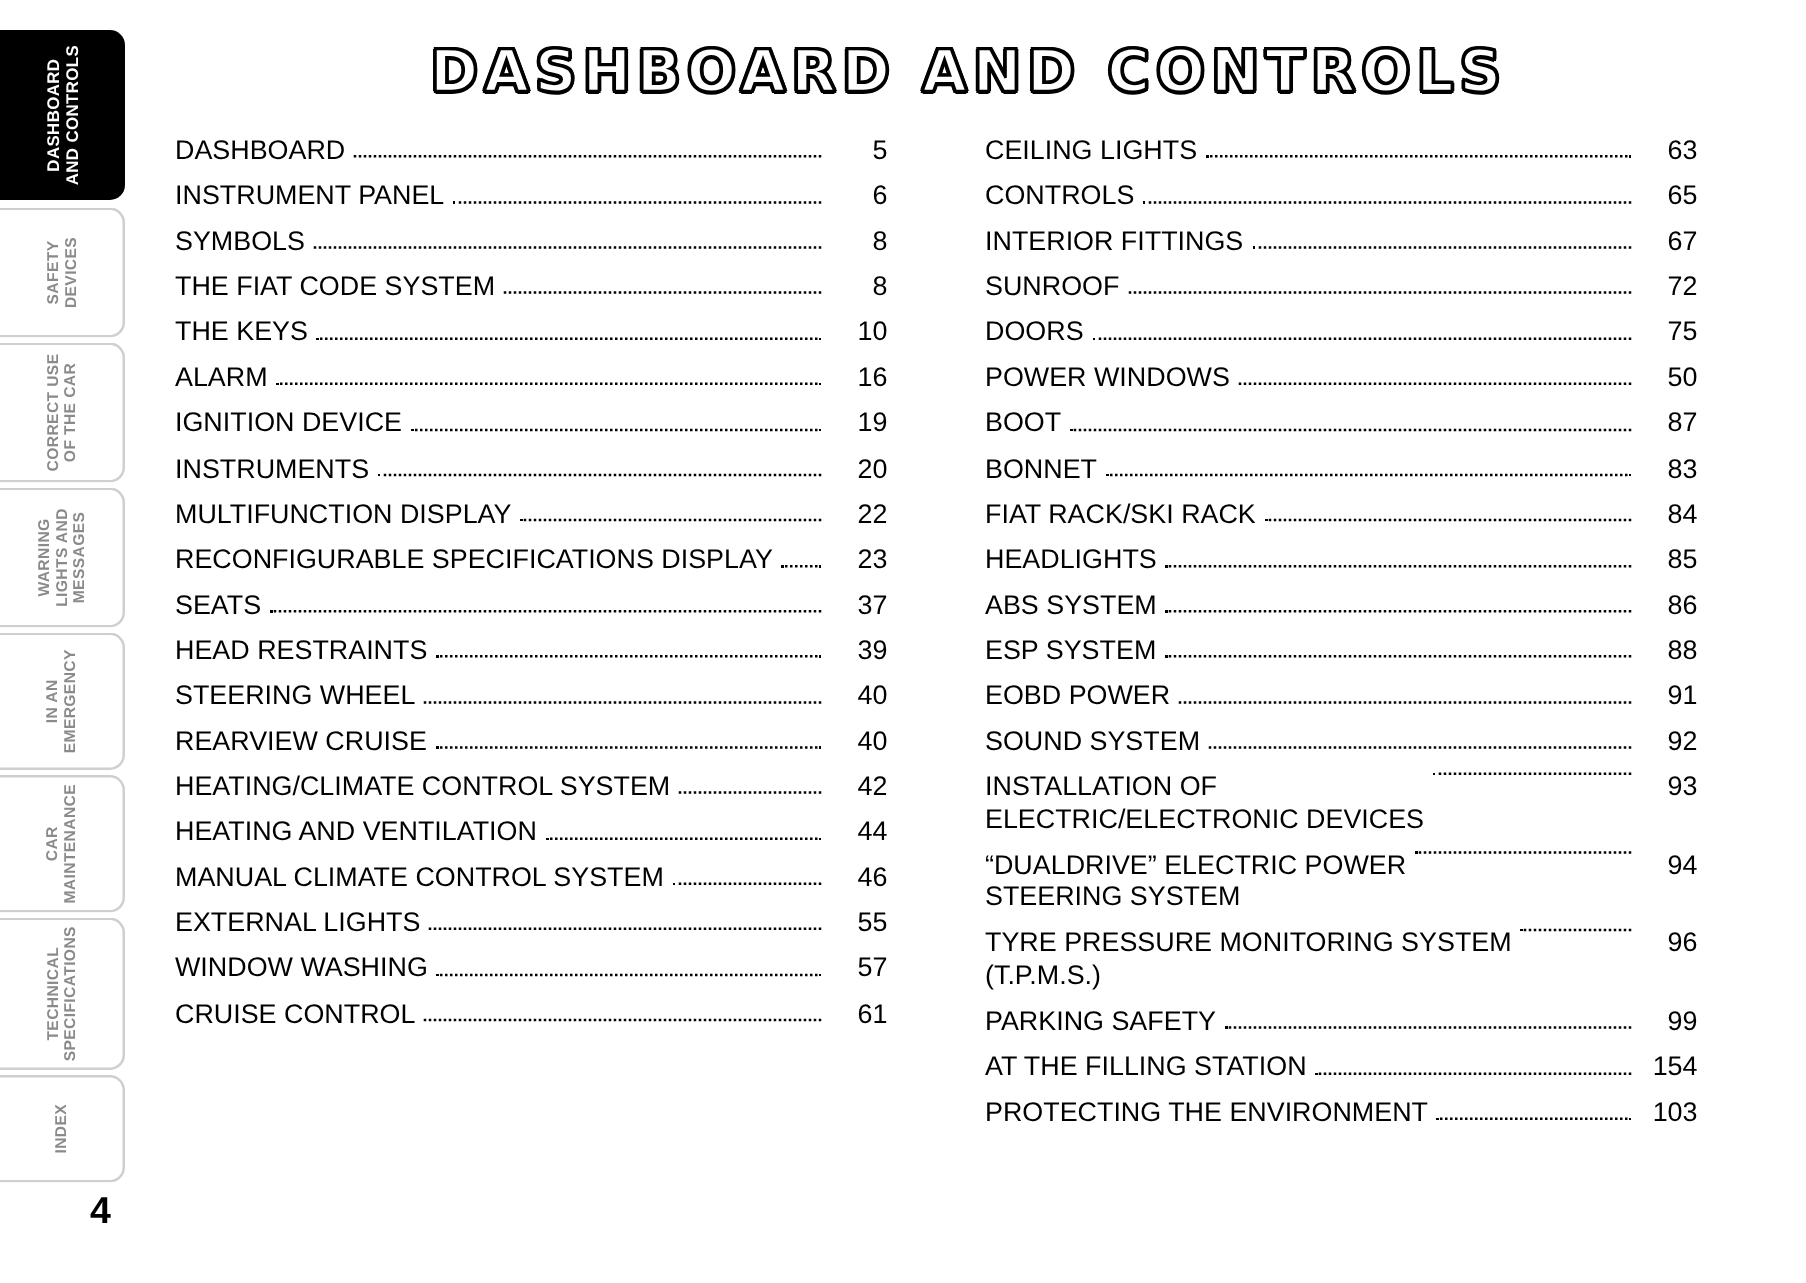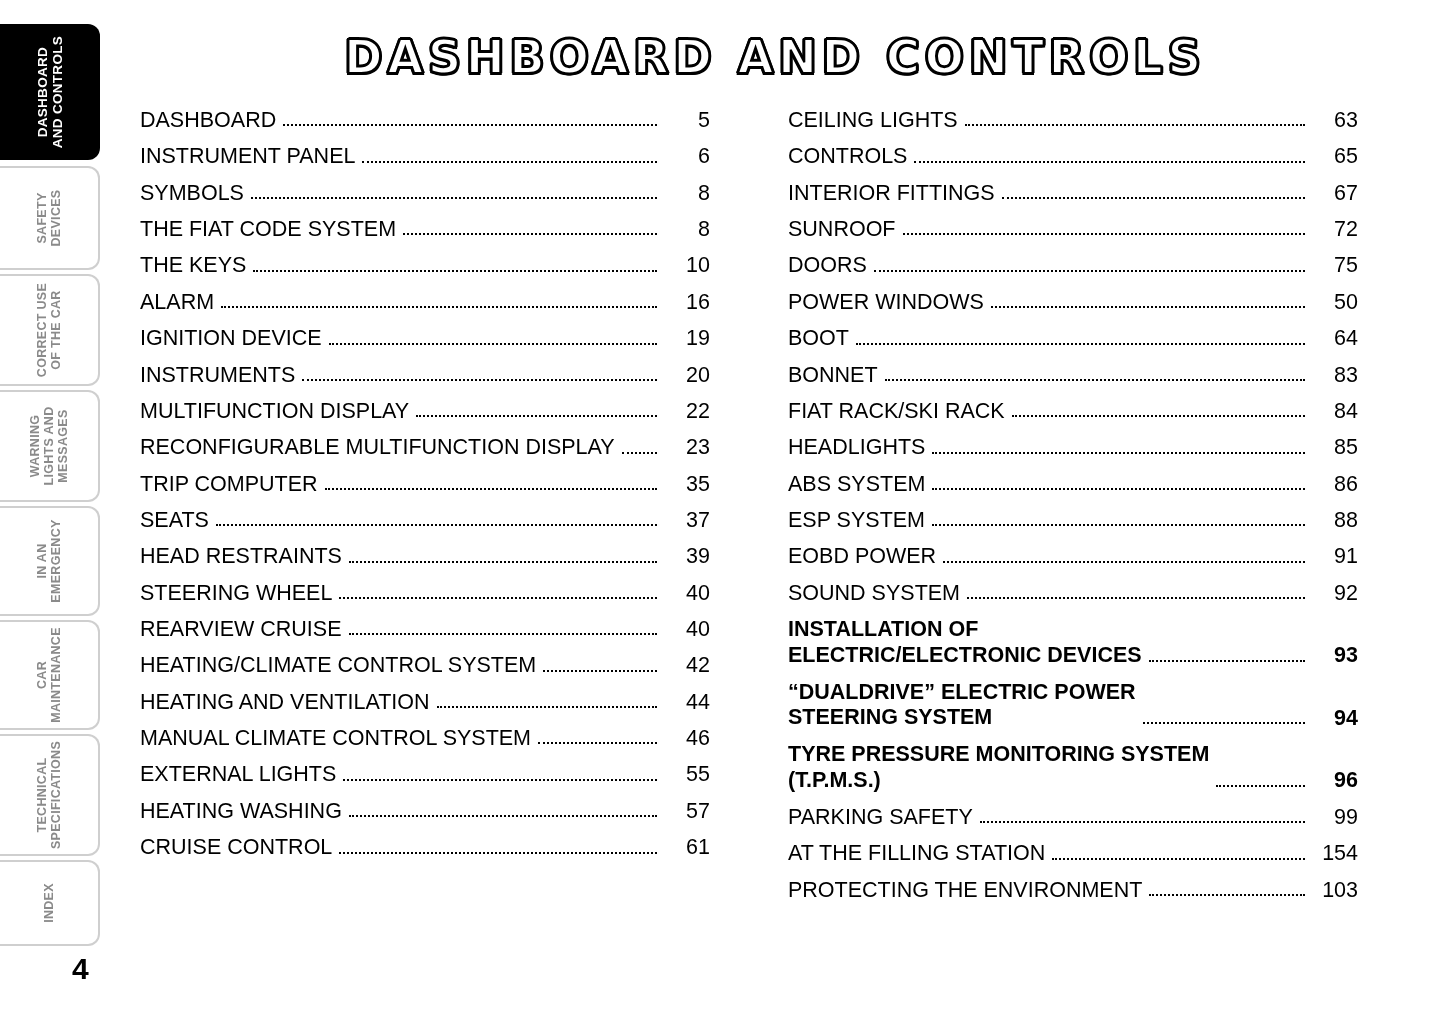--- a/index.html
+++ b/index.html
@@ -108,22 +108,21 @@
     margin: 0 7px 7px 7px;
     min-width: 8px;
     height: 1px;
   }
   .toc-row .page {
     flex: 0 0 46px;
     text-align: right;
     font-size: 21.5px;
   }
   .toc-row.two-line {
-    align-items: flex-end;
-    font-weight: bold;
+    align-items: flex-start;
   }
   .toc-row.two-line .label {
     line-height: 1.2;
   }
 
   
   .folio {
     position: absolute;
     left: 72px;
     top: 952px;
@@ -213,30 +212,25 @@
         <span class="label">INSTRUMENTS</span>
         <span class="dots"></span>
         <span class="page">20</span>
       </div>
     <div class="toc-row">
         <span class="label">MULTIFUNCTION DISPLAY</span>
         <span class="dots"></span>
         <span class="page">22</span>
       </div>
     <div class="toc-row">
-        <span class="label">RECONFIGURABLE MULTIFUNCTION DISPLAY</span>
+        <span class="label">RECONFIGURABLE SPECIFICATIONS DISPLAY</span>
         <span class="dots"></span>
         <span class="page">23</span>
       </div>
     <div class="toc-row">
-        <span class="label">TRIP COMPUTER</span>
-        <span class="dots"></span>
-        <span class="page">35</span>
-      </div>
-    <div class="toc-row">
         <span class="label">SEATS</span>
         <span class="dots"></span>
         <span class="page">37</span>
       </div>
     <div class="toc-row">
         <span class="label">HEAD RESTRAINTS</span>
         <span class="dots"></span>
         <span class="page">39</span>
       </div>
     <div class="toc-row">
@@ -263,21 +257,21 @@
         <span class="label">MANUAL CLIMATE CONTROL SYSTEM</span>
         <span class="dots"></span>
         <span class="page">46</span>
       </div>
     <div class="toc-row">
         <span class="label">EXTERNAL LIGHTS</span>
         <span class="dots"></span>
         <span class="page">55</span>
       </div>
     <div class="toc-row">
-        <span class="label">HEATING WASHING</span>
+        <span class="label">WINDOW WASHING</span>
         <span class="dots"></span>
         <span class="page">57</span>
       </div>
     <div class="toc-row">
         <span class="label">CRUISE CONTROL</span>
         <span class="dots"></span>
         <span class="page">61</span>
       </div>
   </div>
 
@@ -308,21 +302,21 @@
         <span class="page">75</span>
       </div>
     <div class="toc-row">
         <span class="label">POWER WINDOWS</span>
         <span class="dots"></span>
         <span class="page">50</span>
       </div>
     <div class="toc-row">
         <span class="label">BOOT</span>
         <span class="dots"></span>
-        <span class="page">64</span>
+        <span class="page">87</span>
       </div>
     <div class="toc-row">
         <span class="label">BONNET</span>
         <span class="dots"></span>
         <span class="page">83</span>
       </div>
     <div class="toc-row">
         <span class="label">FIAT RACK/SKI RACK</span>
         <span class="dots"></span>
         <span class="page">84</span>

